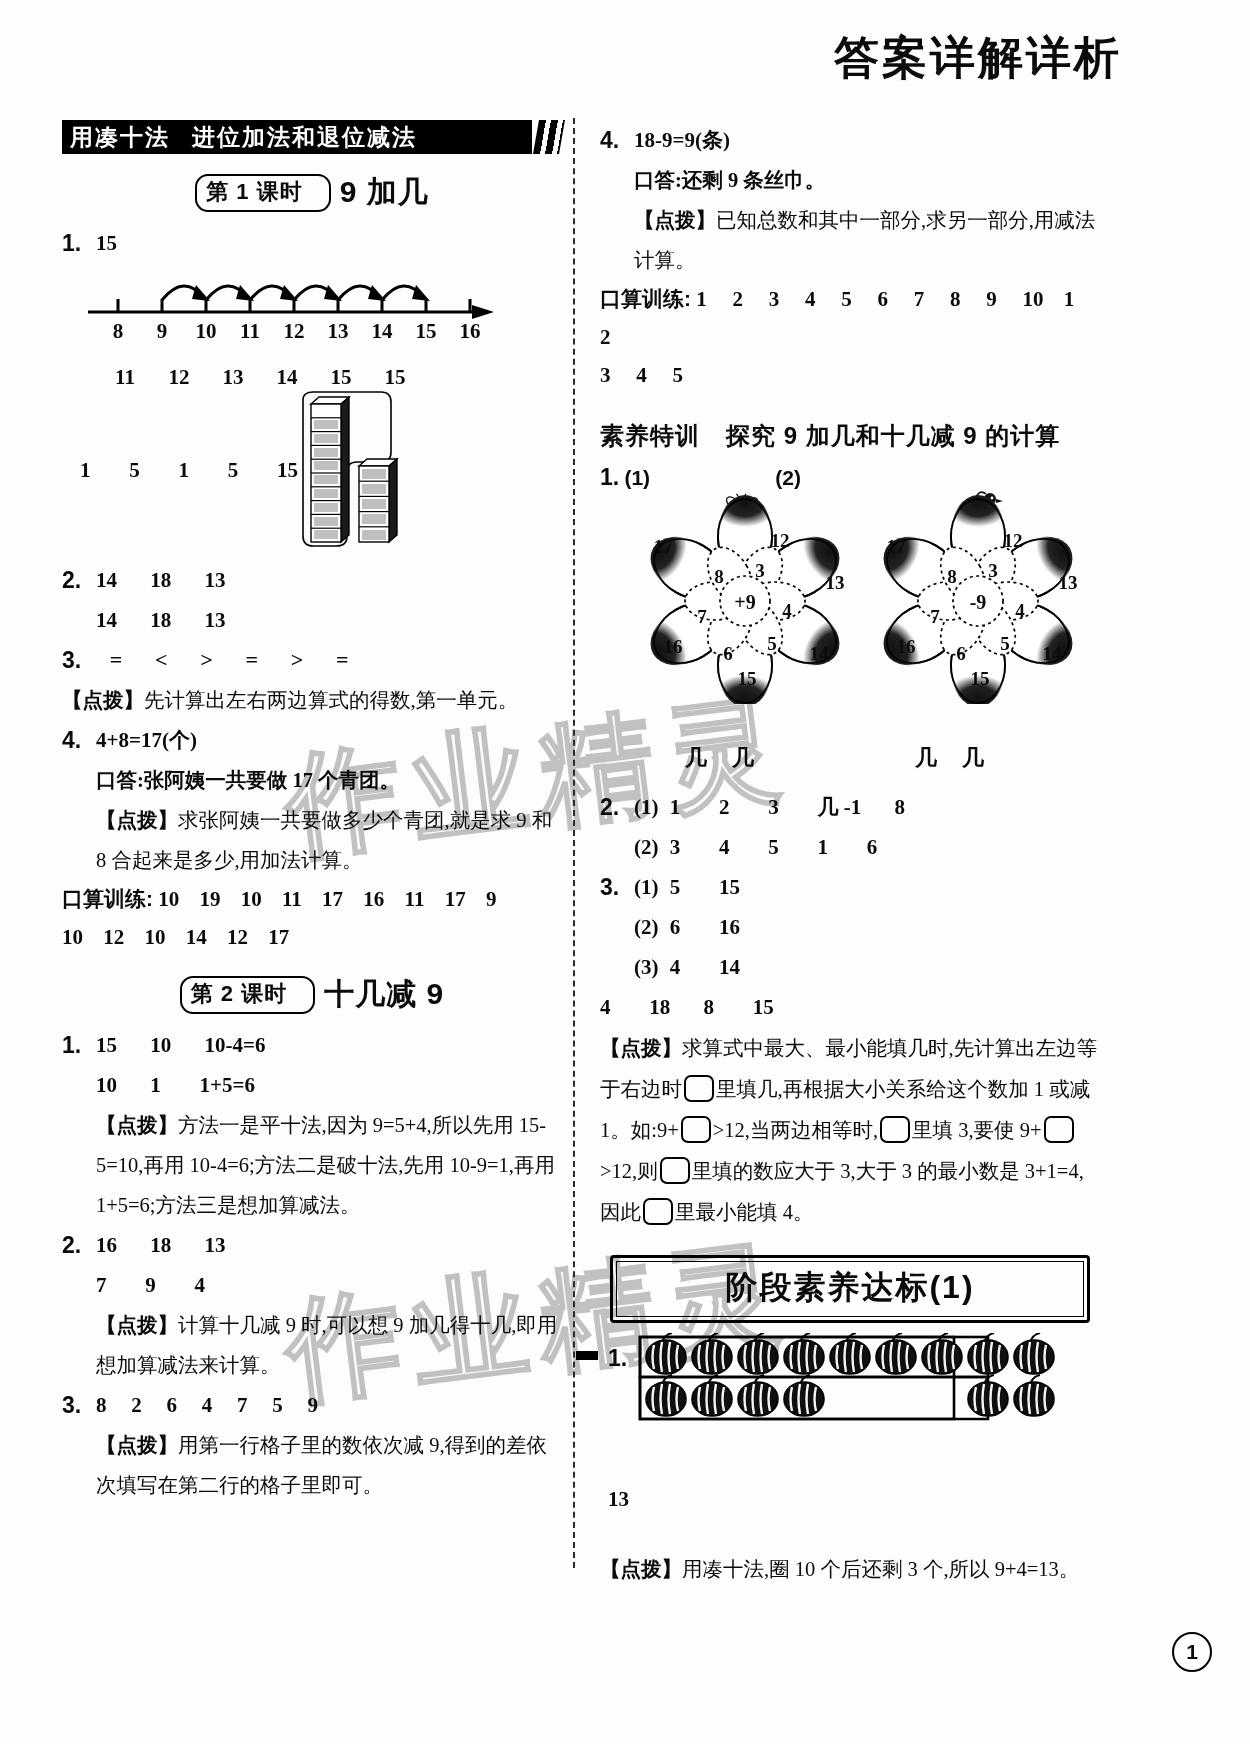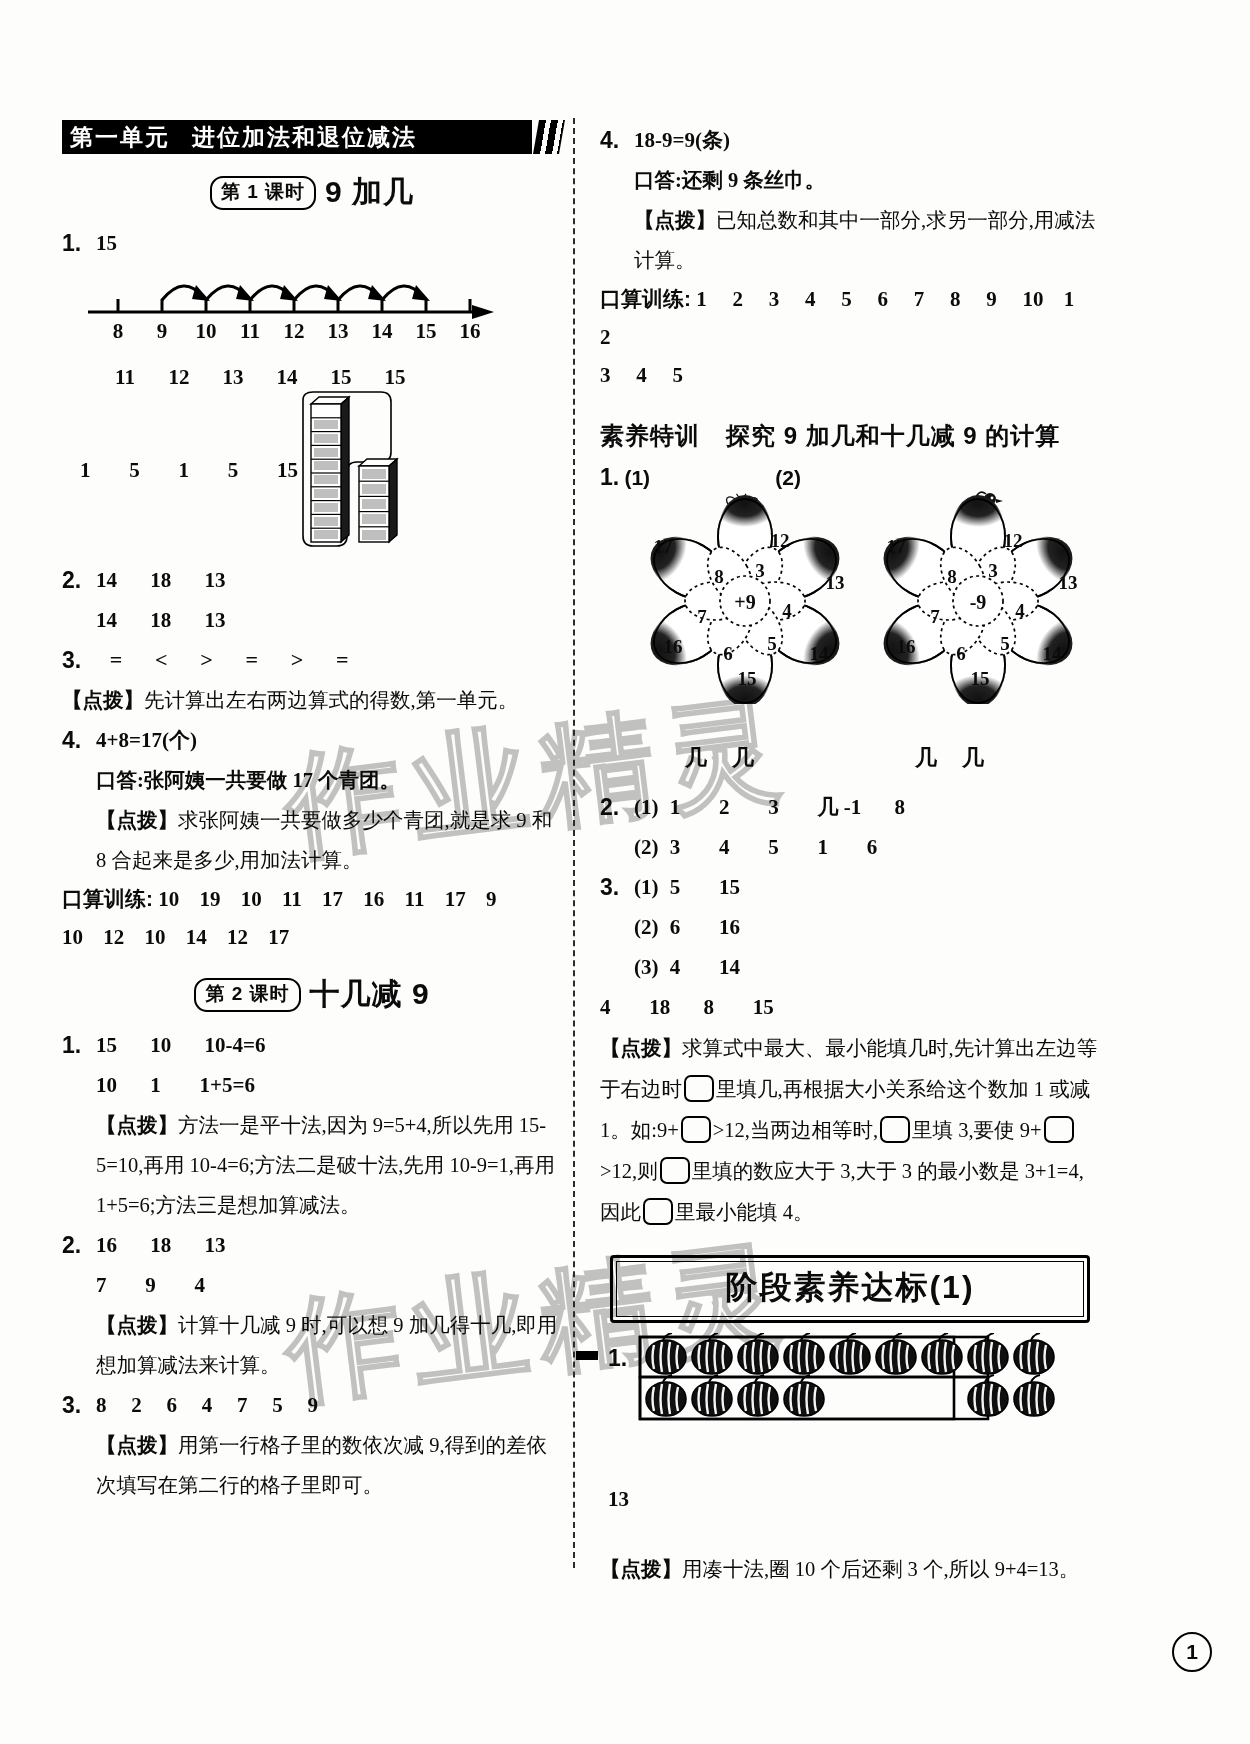--- a/index.html
+++ b/index.html
@@ -62,21 +62,21 @@
   }
 
   
   .lesson-head{
     display:flex; align-items:center; justify-content:center;
     gap:9px; margin:18px 0 10px 0;
     font-family:"Liberation Sans","DejaVu Sans",sans-serif;
   }
   .lesson-pill{
     border:2.5px solid #000; border-radius:13px;
-    padding:1px 9px 3px 9px; font-weight:700; font-size:19px; letter-spacing:1px;
+    padding:1px 26px 3px 9px; font-weight:700; font-size:22px; letter-spacing:1px;
   }
   .lesson-name{ font-weight:700; font-size:30px; letter-spacing:1px; }
 
   
   .line{ font-size:21px; line-height:40px; position:relative; padding-left:34px; }
   .line.flush{ padding-left:0; }
   .qnum{
     position:absolute; left:0; top:0;
     font-family:"Liberation Sans","DejaVu Sans",sans-serif;
     font-weight:700; font-size:23px;
@@ -169,28 +169,29 @@
   }
 </style>
 </head>
 <body>
 
 <div class="watermark wm1">作业精灵</div>
 <div class="watermark wm2">作业精灵</div>
 
 <div class="page">
 
+  <div class="main-title">答案详解详析</div>
 
   <div class="divider"></div>
 
   <div class="col col-left">
 
     <div class="unit-banner">
       <div class="bar">
-        <span>第一单元</span>
+        <span>用凑十法</span>
         <span>进位加法和退位减法</span>
       </div>
       <div class="tick"></div>
     </div>
 
     <div class="lesson-head">
       <div class="lesson-pill">第 1 课时</div>
       <div class="lesson-name">9 加几</div>
     </div>
 

